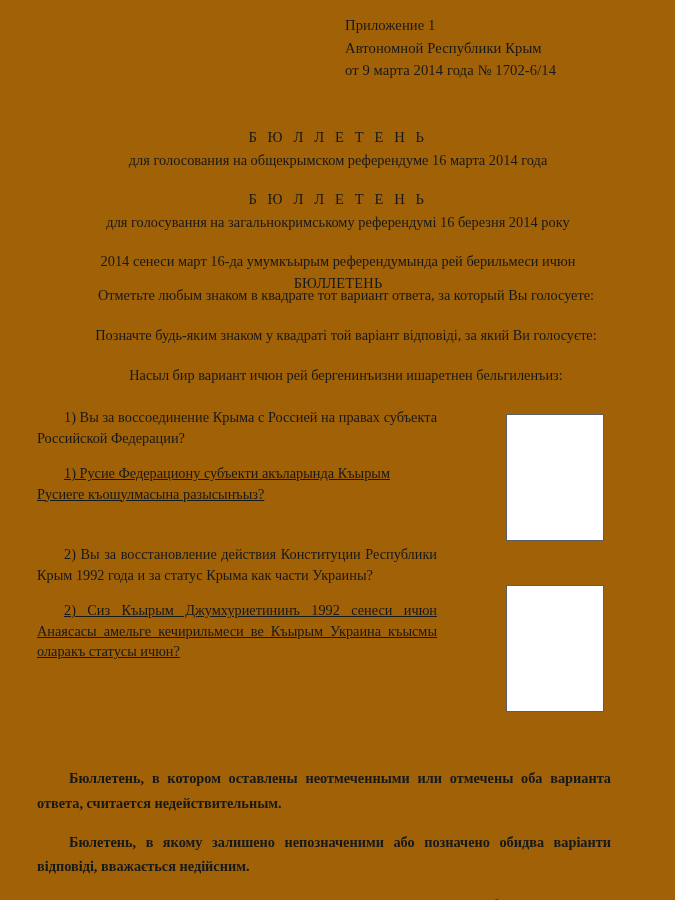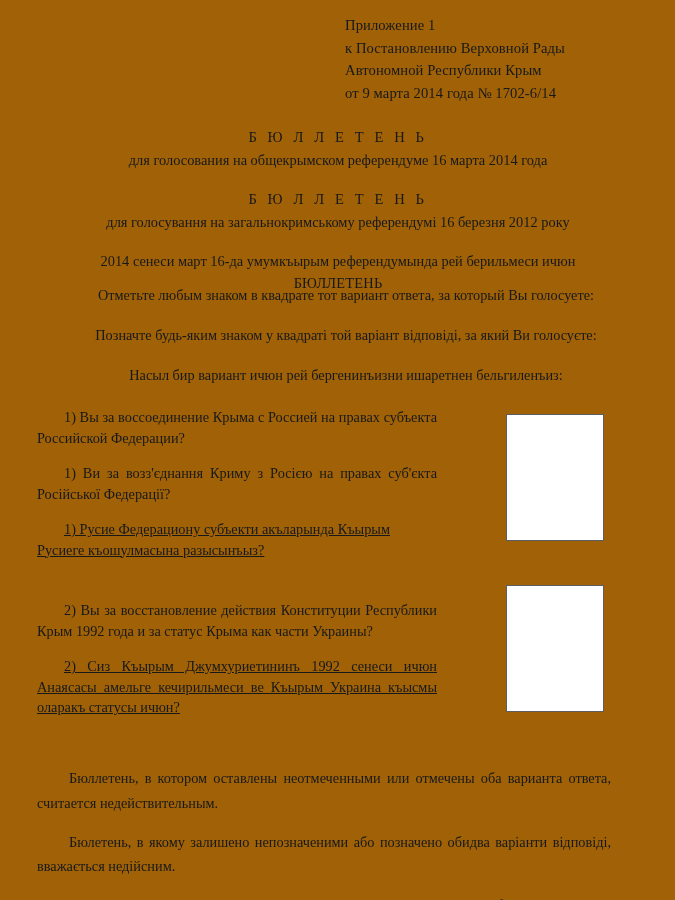--- a/index.html
+++ b/index.html
@@ -122,65 +122,64 @@
     left: 37px;
     top: 752px;
     width: 574px;
   }
   .footer-para {
     font-size: 14.3px;
     line-height: 24.5px;
     text-align: justify;
     text-indent: 32px;
     margin-bottom: 10px;
+    font-weight: bold;
   }
   .footer-para:last-child { margin-bottom: 0; }
 </style>
 </head>
 <body>
 
 <div class="page">
 
   <div class="header-block">
     <div class="hline">Приложение 1</div>
-    <div class="hline">к Постановлению Верховной Рады</div>
     <div class="hline">Автономной Республики Крым</div>
     <div class="hline">от 9 марта 2014 года № 1702-6/14</div>
   </div>
 
   <div class="titles">
 
     <div class="title-group">
       <div class="title-word">Б Ю Л Л Е Т Е Н Ь</div>
       <div class="title-sub">для голосования на общекрымском референдуме 16 марта 2014 года</div>
     </div>
 
     <div class="title-group">
       <div class="title-word">Б Ю Л Л Е Т Е Н Ь</div>
-      <div class="title-sub">для голосування на загальнокримському референдумі 16 березня 2012 року</div>
+      <div class="title-sub">для голосування на загальнокримському референдумі 16 березня 2014 року</div>
     </div>
 
     <div class="title-group">
       <div class="title-line-top">2014 сенеси март 16-да умумкъырым референдумында рей берильмеси ичюн</div>
       <div class="title-word-plain">БЮЛЛЕТЕНЬ</div>
     </div>
 
   </div>
 
   <div class="instructions">
     <div class="instruction-line">Отметьте любым знаком в квадрате тот вариант ответа, за который Вы голосуете:</div>
     <div class="instruction-line">Позначте будь-яким знаком у квадраті той варіант відповіді, за який Ви голосуєте:</div>
     <div class="instruction-line">Насыл бир вариант ичюн рей бергенинъизни ишаретнен бельгиленъиз:</div>
   </div>
 
   <div class="questions">
 
     <div class="question-block">
       <div class="q-variant">1) Вы за воссоединение Крыма с Россией на правах субъекта Российской Федерации?</div>
-      <div class="q-variant">1) Ви за возз'єднання Криму з Росією на правах суб'єкта Російської Федерації?</div>
       <div class="q-variant no-justify">1) Русие Федерациону субъекти акъларында Къырым Русиеге къошулмасына разысынъыз?</div>
     </div>
 
     <div class="q-gap"></div>
 
     <div class="question-block">
       <div class="q-variant">2) Вы за восстановление действия Конституции Республики Крым 1992 года и за статус Крыма как части Украины?</div>
       <div class="q-variant">2) Сиз Къырым Джумхуриетининъ 1992 сенеси ичюн Анаясасы амельге кечирильмеси ве Къырым Украина къысмы оларакъ статусы ичюн?</div>
     </div>
 

